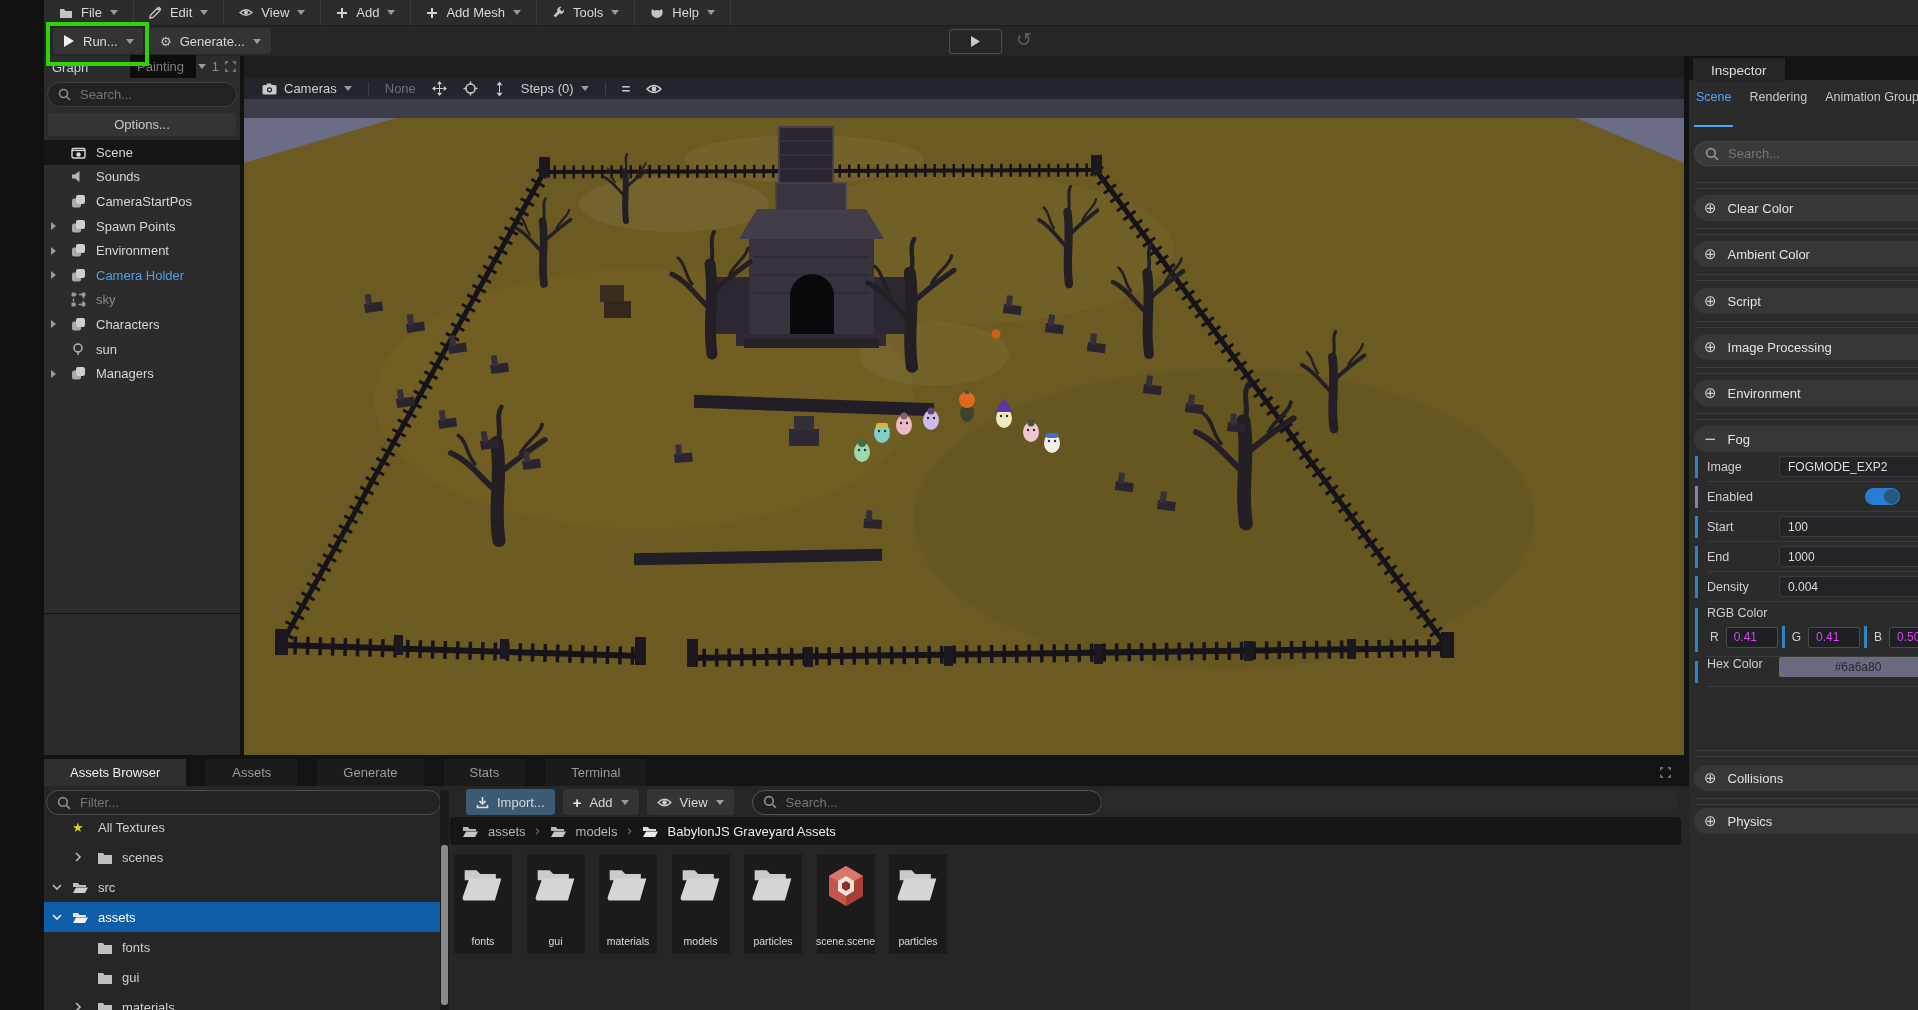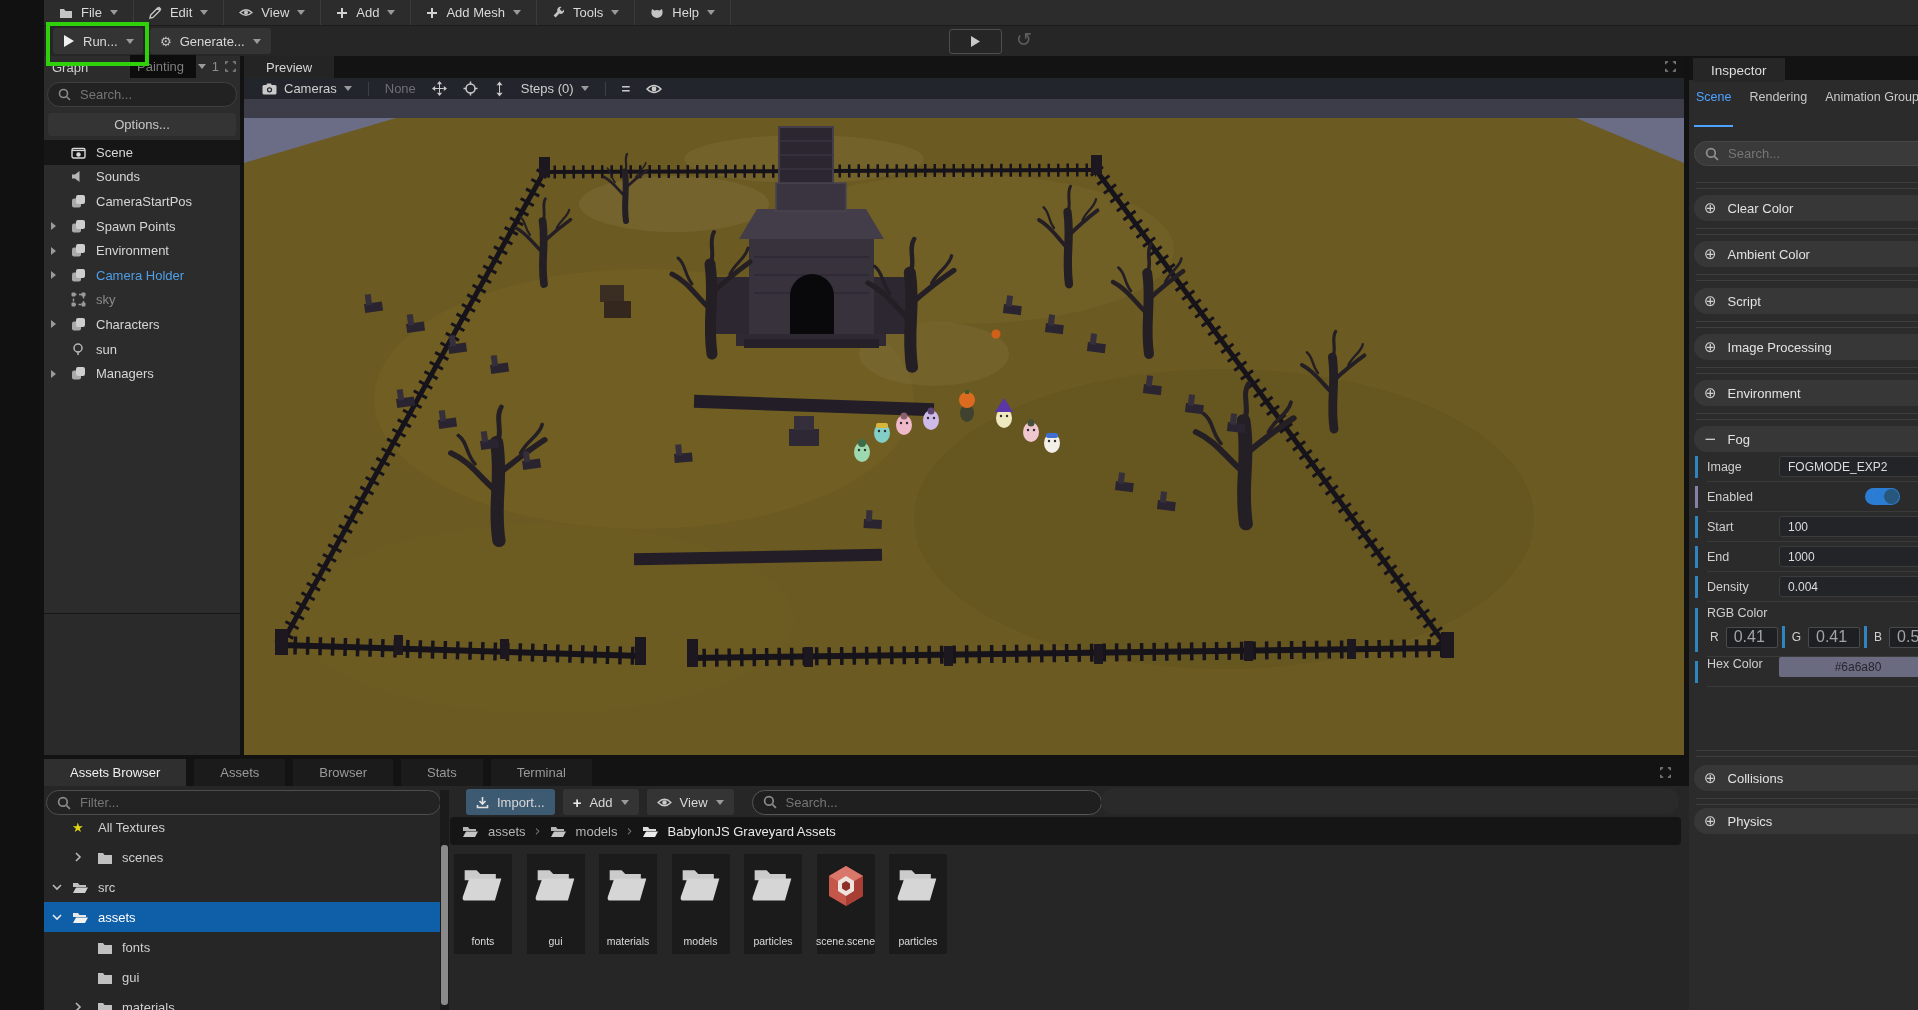--- a/index.html
+++ b/index.html
@@ -103,28 +103,28 @@
     display:flex; align-items:center; padding-left:8px; color:#dcdcdc; font-size:12px; }
   .toggle { width:35px; height:17px; border-radius:9px; background:#2b7cd3; position:relative; margin-left:86px; }
   .toggle::after { content:''; position:absolute; right:1px; top:1px; width:15px; height:15px;
     border-radius:50%; background:#27577d; }
   .rgb-block { position:relative; border-bottom:1px solid #3a3a3a; padding:4px 0 8px 0; }
   .rgb-title { color:#cfcfcf; font-size:12.5px; margin-bottom:6px; }
   .rgb-fields { display:flex; align-items:center; gap:4px; }
   .rgb-bar { width:3px; height:22px; background:#2e86c1; }
   .rgb-letter { color:#cfcfcf; font-size:12px; padding:0 3px; }
   .rgb-input { width:52px; height:21px; background:#1d1f23; border:1px solid #4a4a4a; border-radius:2px;
-    display:flex; align-items:center; padding-left:7px; color:#a3a3a3; font-size:16px; }
+    display:flex; align-items:center; padding-left:7px; color:#d946ef; font-size:12px; }
   .hex-row { position:relative; height:30px; display:flex; align-items:flex-start; border-bottom:1px solid #3a3a3a; }
   .hex-swatch { width:158px; height:20px; border-radius:2px; display:flex; align-items:center;
     justify-content:center; font-size:12px; color:#26262e; }
 
   
   .bottom { position:absolute; left:0; top:759px; width:1645px; height:251px; background:#262626; }
-  .btabs { position:absolute; left:0; top:0; width:1645px; height:27px; background:#131313; display:flex; gap:8px; }
+  .btabs { position:absolute; left:0; top:0; width:1645px; height:27px; background:#131313; display:flex; gap:20px; }
   .btab { height:27px; display:flex; align-items:center; padding:0 26px; background:#1b1b1b; color:#9a9a9a; }
   .btab.active { background:#2f2f2f; color:#f0f0f0; }
   .btabs-expand { position:absolute; right:18px; top:8px; color:#8d8d8d; }
   .filter-pill { position:absolute; left:2px; top:31px; width:395px; }
   .atree { position:absolute; left:0; top:53px; width:396px; height:198px; overflow:hidden; }
   .arow { position:relative; height:30px; display:flex; align-items:center; color:#cfcfcf; }
   .arow.sel { background:#0f5fa8; color:#fff; }
   .achev { position:absolute; color:#b8b8b8; }
   .aicon { position:absolute; }
   .alabel { position:absolute; white-space:nowrap; }
@@ -371,30 +371,20 @@
               <rect x="1" y="4.5" width="9" height="9" rx="2" fill="#a9a9a9"></rect>
               <rect x="5" y="1" width="9" height="9" rx="2" fill="#cecece"></rect>
             </svg>
           </span>
         <span class="tlabel">Managers</span>
       </div>
     </div>
   </div>
   <div class="left-lower"></div>
 
-  <div class="preview-strip">
-    <div class="preview-tab">
-      <span>Preview</span>
-    </div>
-    <span class="preview-expand ic">
-        <svg width="11" height="11" viewBox="0 0 14 14">
-          <path d="M1 4 V1 h3 M10 1 h13 M10 1 h3 v3 M13 10 v3 h-3 M4 13 H1 v-3" stroke="#8d8d8d" stroke-width="1.6" fill="none"></path>
-        </svg>
-      </span>
-  </div>
   <div class="preview-toolbar">
     <div class="ptb-item">
       <span class="ic">
           <svg width="15" height="12" viewBox="0 0 15 12">
             <rect x="0.5" y="2" width="14" height="9.5" rx="1.5" fill="#c9c9c9"></rect>
             <rect x="4.5" y="0.5" width="5" height="2.5" rx="1" fill="#c9c9c9"></rect>
             <circle cx="7.5" cy="6.8" r="2.6" fill="#22252b"></circle>
             <circle cx="7.5" cy="6.8" r="1.4" fill="#c9c9c9"></circle>
           </svg>
         </span>
@@ -728,21 +718,21 @@
 
   <div class="bottom">
     <div class="btabs">
       <div class="btab active">
           <span>Assets Browser</span>
         </div>
       <div class="btab">
           <span>Assets</span>
         </div>
       <div class="btab">
-          <span>Browser</span>
+          <span>Generate</span>
         </div>
       <div class="btab">
           <span>Stats</span>
         </div>
       <div class="btab">
           <span>Terminal</span>
         </div>
       <span class="btabs-expand ic">
           <svg width="11" height="11" viewBox="0 0 14 14">
             <path d="M1 4 V1 h3 M10 1 h3 v3 M13 10 v3 h-3 M4 13 H1 v-3" stroke="#8d8d8d" stroke-width="1.6" fill="none"></path>

